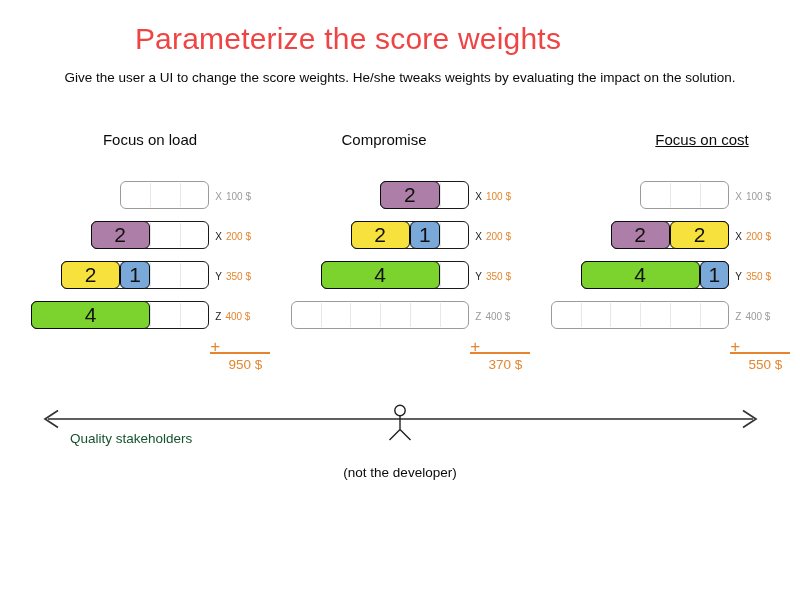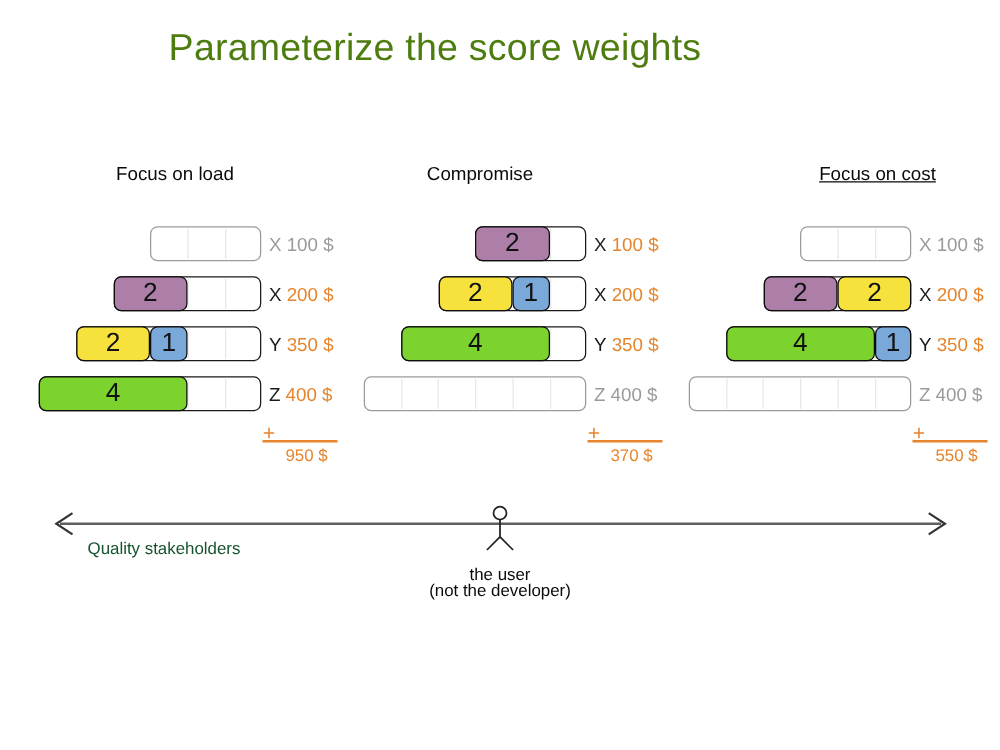--- a/index.html
+++ b/index.html
@@ -4,21 +4,21 @@
 <style>
   html, body { margin: 0; padding: 0; background: #ffffff; }
   body { font-family: "Liberation Sans", sans-serif; }
   #canvas {
     position: relative; width: 800px; height: 600px;
     background: #ffffff; overflow: hidden;
   }
   .abs { position: absolute; }
   #main-title {
     position: absolute; top: 22px; left: 0; width: 696px;
-    text-align: center; font-size: 30px; color: #4d7c0f; letter-spacing: 0.2px;
+    text-align: center; font-size: 30px; color: #ef4444; letter-spacing: 0.2px;
   }
   #subtitle {
     position: absolute; top: 70px; left: 0; width: 800px;
     text-align: center; font-size: 13.5px; color: #0a0a0a;
   }
   .col-title {
     position: absolute; top: 131px; transform: translateX(-50%);
     font-size: 15px; color: #0a0a0a; white-space: nowrap;
   }
   .row-wrap { position: absolute; }
@@ -31,43 +31,44 @@
   .unit-divider {
     position: absolute; top: 2px; bottom: 2px; width: 1px; background: #e7e7e7;
   }
   .block {
     position: absolute; top: 0; height: 28px; box-sizing: border-box;
     border: 1.5px solid #0d0d0d; border-radius: 6px;
     display: flex; align-items: center; justify-content: center;
     font-size: 21px; color: #111111;
   }
   .row-label {
-    position: absolute; font-size: 15px; white-space: nowrap;
+    position: absolute; font-size: 10px; white-space: nowrap;
     transform: translateY(-50%);
   }
   .machine-letter { color: #1a1a1a; }
   .price { padding-left: 4px; }
   .row-label.inactive .machine-letter, .row-label.inactive .price { color: #9b9b9b; }
   .plus-sign { position: absolute; font-size: 17px; line-height: 1; }
   .total-line { position: absolute; height: 2px; }
   .total-value { position: absolute; font-size: 13.5px; text-align: center; }
   .axis-label { position: absolute; font-size: 13.5px; color: #14532d; white-space: nowrap; }
   #user-label, #user-sublabel {
     position: absolute; left: 0; width: 800px; text-align: center;
     font-size: 13.5px; color: #0a0a0a;
   }
 </style>
 </head>
 <body>
 
 <div id="canvas">
   <div id="main-title">Parameterize the score weights</div>
+  <div id="subtitle">Give the user a UI to change the score weights. He/she tweaks weights by evaluating the impact on the solution.</div>
 
   <div id="columns-layer">
-      <div class="col-title" style="left: 140px;">Focus on load</div>
+      <div class="col-title" style="left: 150px;">Focus on load</div>
       <div class="row-wrap" style="left: 120.2px; top: 181px; width: 89.1px; height: 28px;">
         <div class="row-outline inactive"></div>
         <div class="unit-divider" style="left: 29.7px;"></div>
         <div class="unit-divider" style="left: 59.4px;"></div>
       </div>
       <div class="row-label inactive" style="left: 215.3px; top: 195.5px;"><span class="machine-letter">X</span><span class="price" style="color: rgb(155, 155, 155);">100 $</span></div>
       <div class="row-wrap" style="left: 90.5px; top: 221px; width: 118.8px; height: 28px;">
         <div class="row-outline"></div>
         <div class="unit-divider" style="left: 29.7px;"></div>
         <div class="unit-divider" style="left: 59.4px;"></div>
@@ -182,15 +183,14 @@
     <polyline points="743,10.5 756,19 743,27.5" fill="none" stroke="#333333" stroke-width="1.7"></polyline>
     <g>
       <circle cx="400" cy="10.5" r="5.2" fill="#ffffff" stroke="#222222" stroke-width="1.4"></circle>
       <line x1="400" y1="15.7" x2="400" y2="29.5" stroke="#222222" stroke-width="1.4"></line>
       <line x1="400" y1="29.5" x2="389.5" y2="40" stroke="#222222" stroke-width="1.4"></line>
       <line x1="400" y1="29.5" x2="410.5" y2="40" stroke="#222222" stroke-width="1.4"></line>
     </g>
   </svg>
 
   <div class="axis-label" style="left:70px; top:431px;">Quality stakeholders</div>
-  <div id="user-label" style="top:452px;">the user</div>
   <div id="user-sublabel" style="top:465px;">(not the developer)</div>
 </div>
 
 </body></html>

